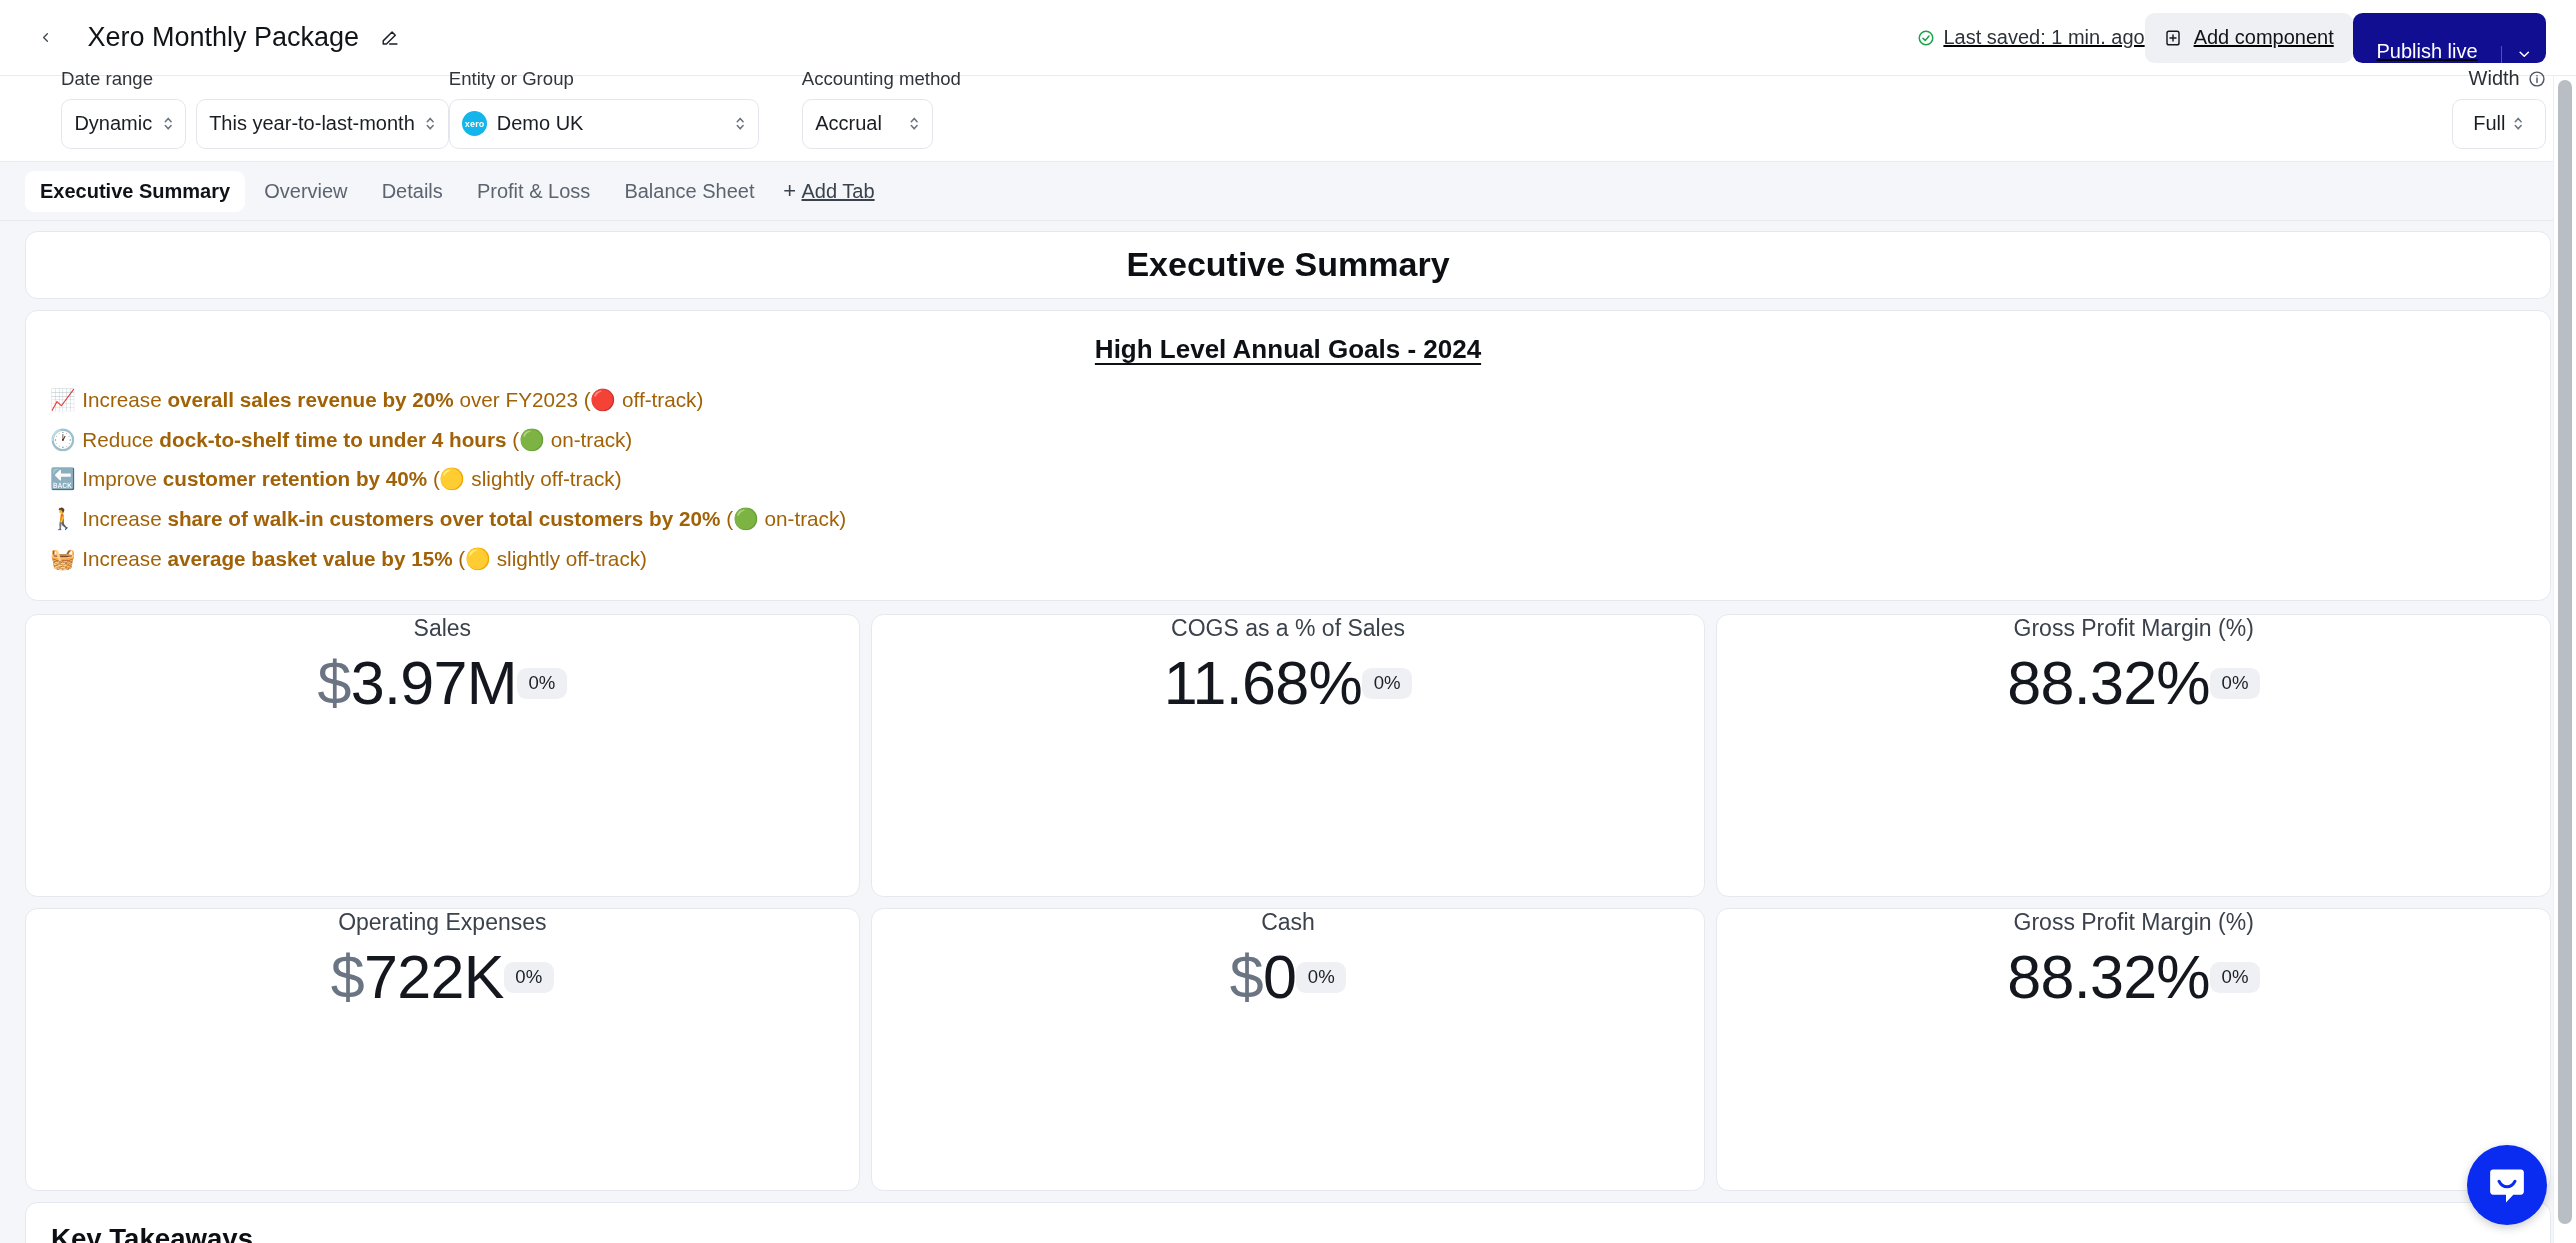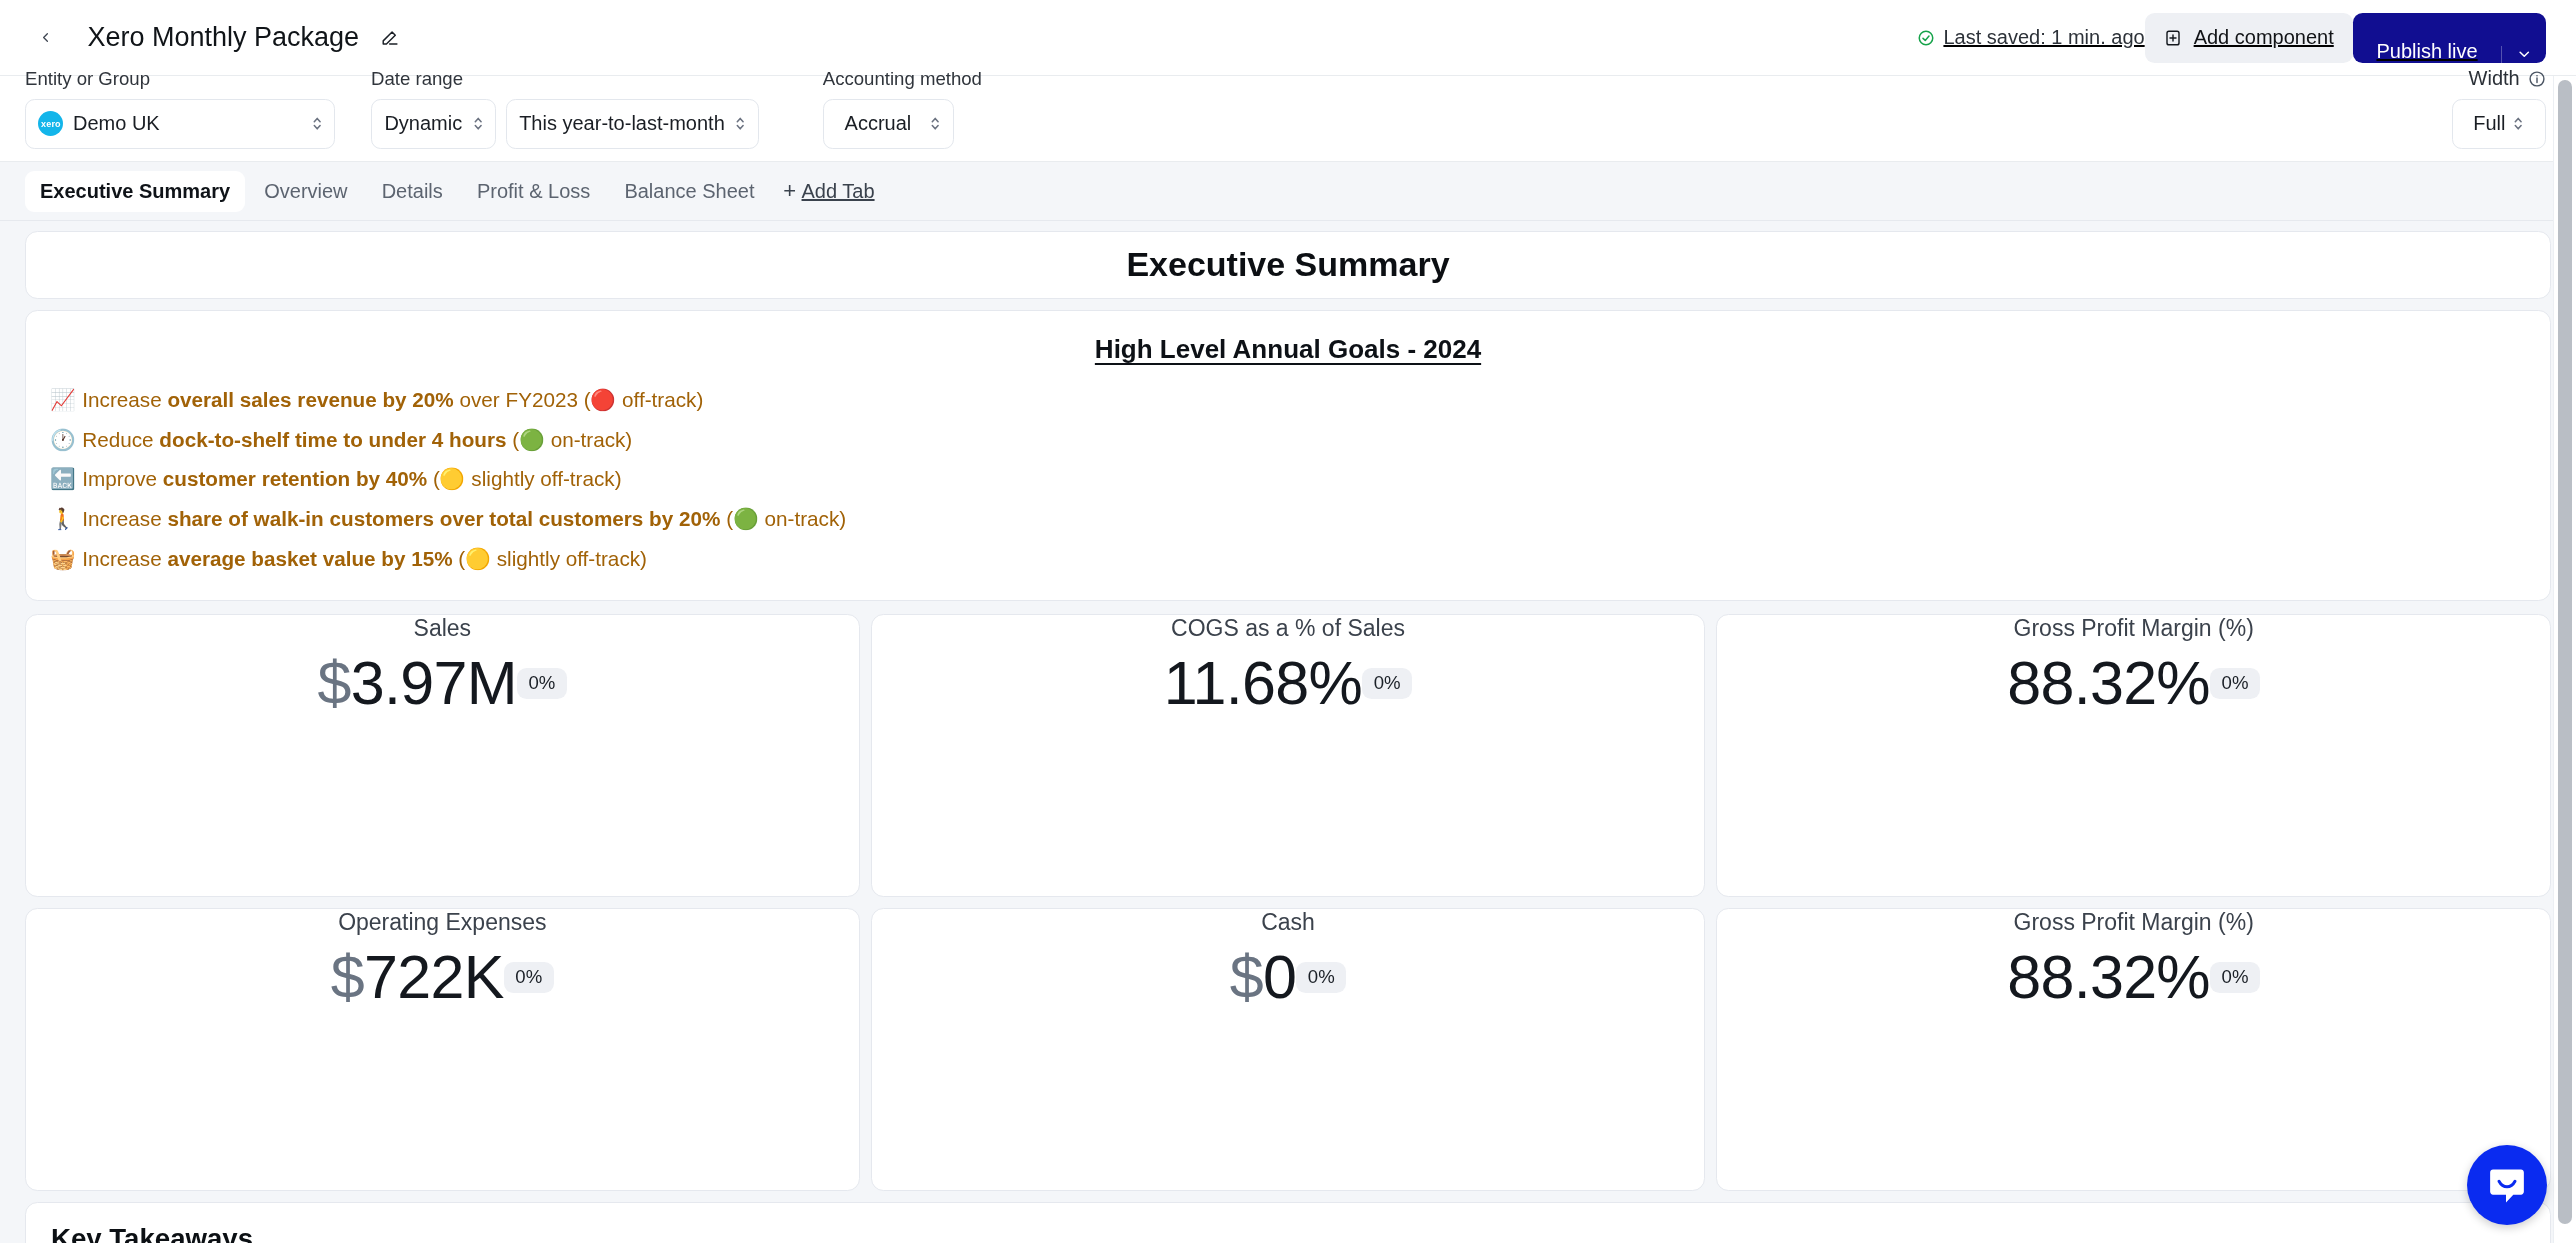--- a/index.html
+++ b/index.html
@@ -97,21 +97,21 @@
   .sel .selval { flex: 1 1 auto; }
   .updown { width: 12.4px; height: 19.3px; flex: 0 0 auto; color:#6b7280; }
   .sel-entity { width: 310px; }
   .xero-badge {
     width: 25px; height: 25px; border-radius: 50%;
     background: #13b5ea; flex: 0 0 auto;
     display: flex; align-items: center; justify-content: center;
     color: #fff; font-size: 9px; letter-spacing:0.2px; font-weight: 700;
   }
   .grp-date { margin-left: 36px; }
-  .grp-acct { margin-left: 64px; text-align: center; }
+  .grp-acct { margin-left: 43px; }
   .filterbar-right {
     margin-left: auto; display: flex; flex-direction: column;
     align-items: flex-end;
   }
   .width-head {
     display: flex; align-items: center; gap: 8.3px;
     font-size: 20px; color: #2b3037; margin-bottom: 8.3px;
   }
   .info-i { width: 18px; height: 18px; }
   .sel-width { width: 94px; justify-content: center; gap: 6.9px; padding: 0 9.6px; }
@@ -260,55 +260,55 @@
       <button class="publish-caret">
         <svg viewBox="0 0 24 24" fill="none" stroke="currentColor" stroke-width="2.2" stroke-linecap="round" stroke-linejoin="round">
           <polyline points="6 9 12 15 18 9"></polyline>
         </svg>
       </button>
     </div>
   </div>
 </div>
 
 <div class="filterbar">
+
+  <div class="filter-col grp-date">
+    <div class="filter-label">Date range</div>
+    <div class="filter-row">
+      <div class="sel">
+        <span class="selval">Dynamic</span>
+        <svg class="updown" viewBox="0 0 12 20" fill="none" stroke="currentColor" stroke-width="1.6" stroke-linecap="round" stroke-linejoin="round">
+          <polyline points="3 8 6 4.6 9 8"></polyline>
+          <polyline points="3 12 6 15.4 9 12"></polyline>
+        </svg>
+      </div>
+      <div class="sel">
+        <span class="selval">This year-to-last-month</span>
+        <svg class="updown" viewBox="0 0 12 20" fill="none" stroke="currentColor" stroke-width="1.6" stroke-linecap="round" stroke-linejoin="round">
+          <polyline points="3 8 6 4.6 9 8"></polyline>
+          <polyline points="3 12 6 15.4 9 12"></polyline>
+        </svg>
+      </div>
+    </div>
+  </div>
 
   <div class="filter-col">
     <div class="filter-label">Entity or Group</div>
     <div class="filter-row">
       <div class="sel sel-entity">
         <span class="xero-badge">xero</span>
         <span class="selval">Demo UK</span>
         <svg class="updown" viewBox="0 0 12 20" fill="none" stroke="currentColor" stroke-width="1.6" stroke-linecap="round" stroke-linejoin="round">
           <polyline points="3 8 6 4.6 9 8"></polyline>
           <polyline points="3 12 6 15.4 9 12"></polyline>
         </svg>
       </div>
     </div>
   </div>
 
-  <div class="filter-col grp-date">
-    <div class="filter-label">Date range</div>
-    <div class="filter-row">
-      <div class="sel">
-        <span class="selval">Dynamic</span>
-        <svg class="updown" viewBox="0 0 12 20" fill="none" stroke="currentColor" stroke-width="1.6" stroke-linecap="round" stroke-linejoin="round">
-          <polyline points="3 8 6 4.6 9 8"></polyline>
-          <polyline points="3 12 6 15.4 9 12"></polyline>
-        </svg>
-      </div>
-      <div class="sel">
-        <span class="selval">This year-to-last-month</span>
-        <svg class="updown" viewBox="0 0 12 20" fill="none" stroke="currentColor" stroke-width="1.6" stroke-linecap="round" stroke-linejoin="round">
-          <polyline points="3 8 6 4.6 9 8"></polyline>
-          <polyline points="3 12 6 15.4 9 12"></polyline>
-        </svg>
-      </div>
-    </div>
-  </div>
-
   <div class="filter-col grp-acct">
     <div class="filter-label">Accounting method</div>
     <div class="filter-row">
       <div class="sel" style="width:131px">
         <span class="selval">Accrual</span>
         <svg class="updown" viewBox="0 0 12 20" fill="none" stroke="currentColor" stroke-width="1.6" stroke-linecap="round" stroke-linejoin="round">
           <polyline points="3 8 6 4.6 9 8"></polyline>
           <polyline points="3 12 6 15.4 9 12"></polyline>
         </svg>
       </div>

